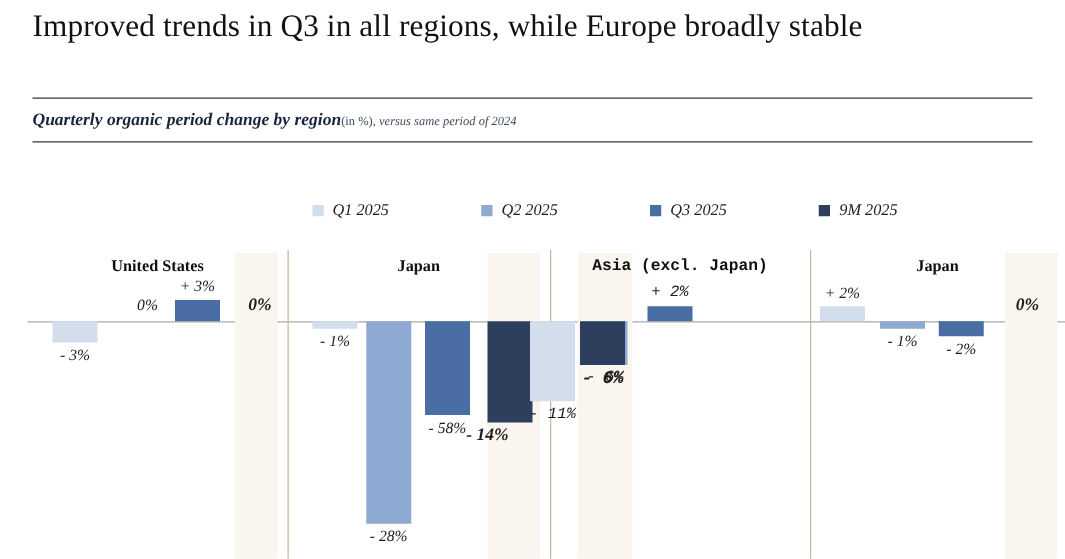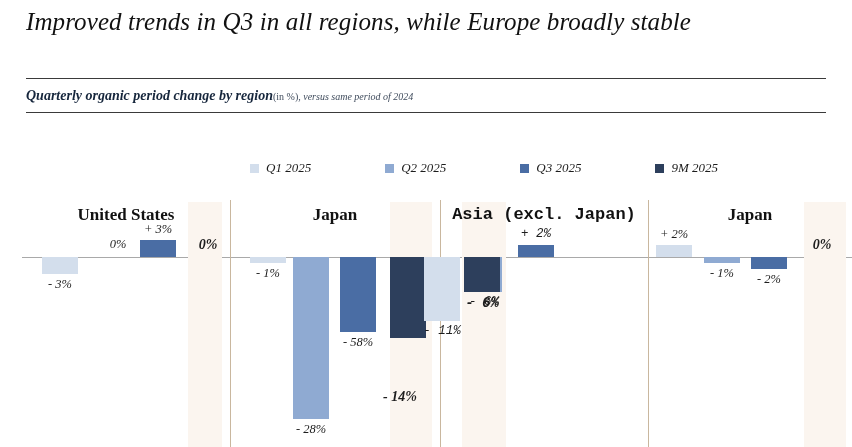--- a/index.html
+++ b/index.html
@@ -16,21 +16,20 @@
     color: #1a1a1a;
   }
 
   
   #slide-title {
     position: absolute;
     left: 26px;
     top: 8px;
     width: 800px;
     font-size: 25px;
-    font-style: italic;
     font-weight: 400;
     color: #111111;
     letter-spacing: 0.1px;
     white-space: nowrap;
   }
 
   
   #subtitle-block {
     position: absolute;
     left: 26px;
@@ -115,21 +114,21 @@
     top: 4px;
     width: 1px;
     height: 247px;
     background: #c9b79e;
   }
   .group-title {
     position: absolute;
     top: 9px;
     width: 100%;
     text-align: center;
-    font-size: 17px;
+    font-size: 13px;
     font-weight: bold;
     color: #111111;
     white-space: nowrap;
   }
   .highlight-band {
     position: absolute;
     top: 6px;
     height: 245px;
     background: #fbf5ef;
   }
@@ -197,21 +196,21 @@
     <div class="group" style="left: 230px; width: 210px;">
       <div class="highlight-band" style="left: 160px; width: 42px; background: rgb(251, 245, 239);"></div>
       <div class="group-title">Japan</div>
       <div class="bar" style="left: 20px; width: 36px; height: 5.78px; background: rgb(211, 222, 236); top: 61px;"></div>
       <div class="bar-value" style="left: 10px; width: 56px; top: 69.78px;">- 1%</div>
       <div class="bar" style="left: 63px; width: 36px; height: 161.84px; background: rgb(143, 170, 210); top: 61px;"></div>
       <div class="bar-value" style="left: 53px; width: 56px; top: 225.84px;">- 28%</div>
       <div class="bar" style="left: 110px; width: 36px; height: 75.14px; background: rgb(74, 109, 164); top: 61px;"></div>
       <div class="bar-value" style="left: 100px; width: 56px; top: 139.14px;">- 58%</div>
       <div class="bar" style="left: 160px; width: 36px; height: 80.92px; background: rgb(45, 63, 92); top: 61px;"></div>
-      <div class="bar-value total" style="left: 142px; width: 56px; top: 144.92px; margin-top: 48px;">- 14%</div>
+      <div class="bar-value total" style="left: 132px; width: 56px; top: 144.92px;">- 14%</div>
     </div>
     <div class="group-divider" style="left: 440px; background: rgb(201, 183, 158);"></div>
     <div class="group" style="left: 440px; width: 208px; font-family: Liberation Mono, monospace;">
       <div class="highlight-band" style="left: 22px; width: 44px; background: rgb(251, 245, 239);"></div>
       <div class="group-title">Asia (excl. Japan)</div>
       <div class="bar" style="left: -16px; width: 36px; height: 63.58px; background: rgb(211, 222, 236); top: 61px;"></div>
       <div class="bar-value" style="left: -26px; width: 56px; top: 127.58px;">- 11%</div>
       <div class="bar" style="left: 26px; width: 36px; height: 34.68px; background: rgb(143, 170, 210); top: 61px;"></div>
       <div class="bar-value" style="left: 16px; width: 56px; top: 98.68px;">- 6%</div>
       <div class="bar" style="left: 78px; width: 36px; height: 11.56px; background: rgb(74, 109, 164); top: 49.44px;"></div>

